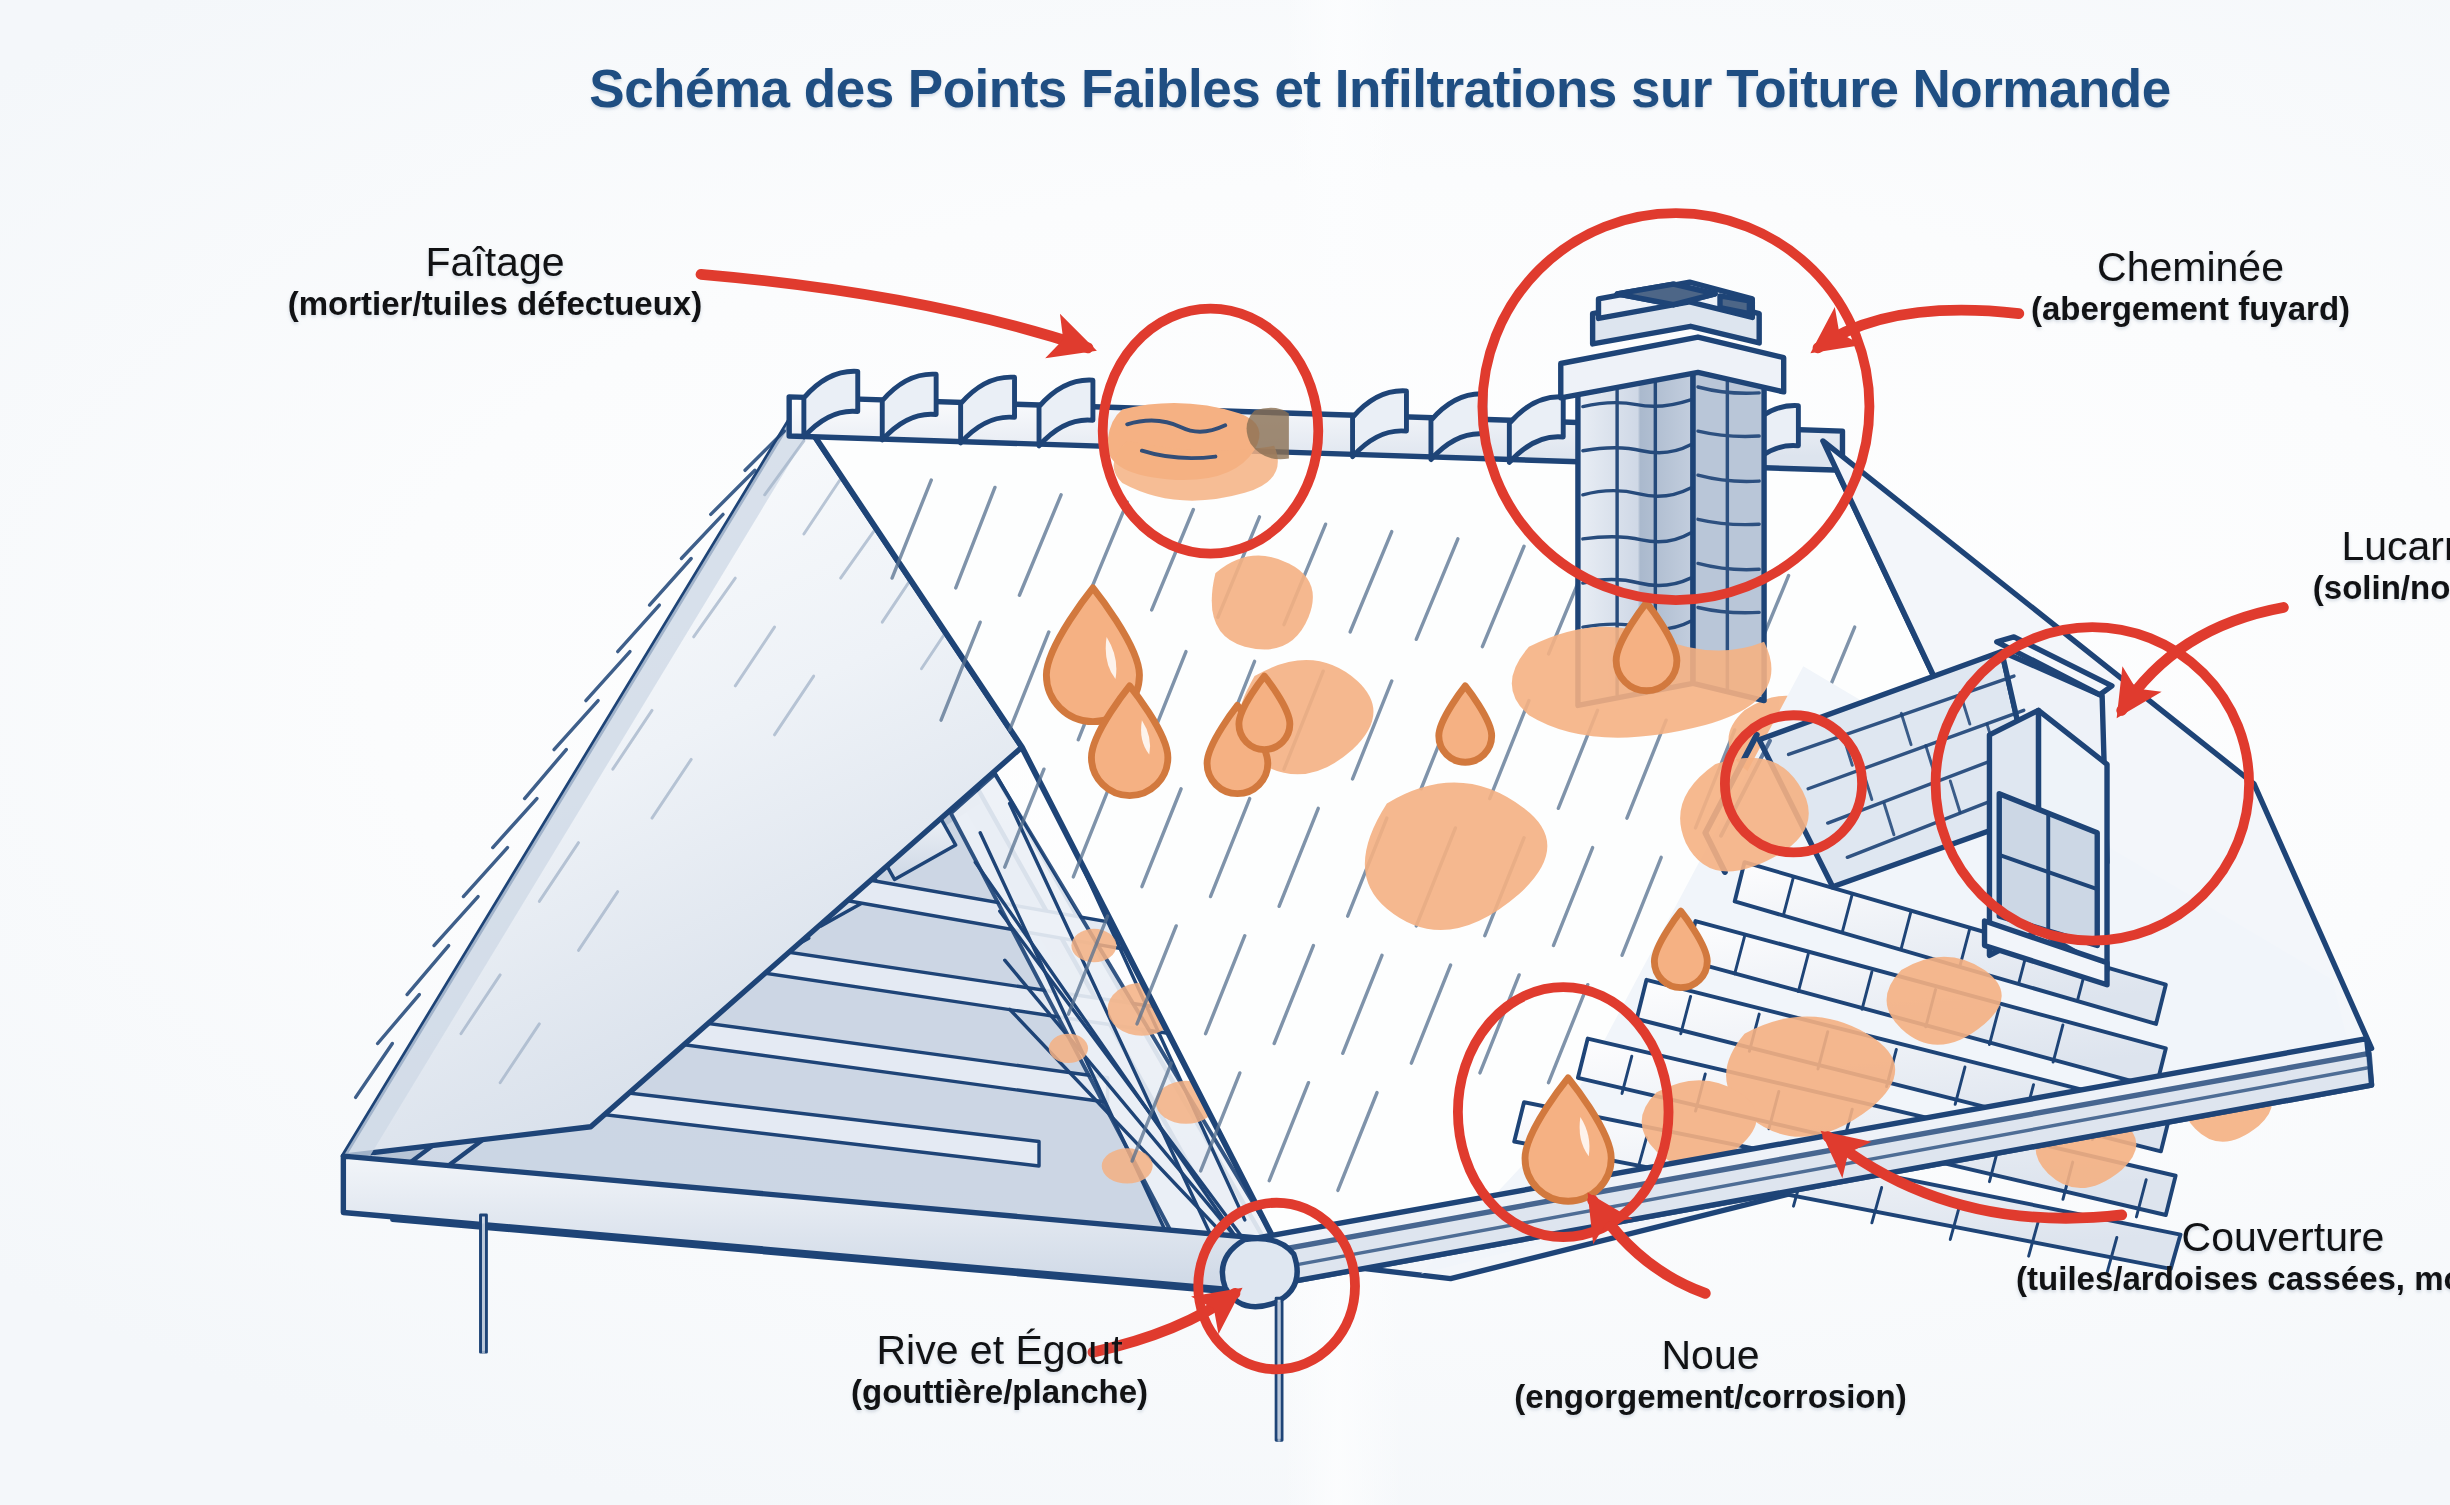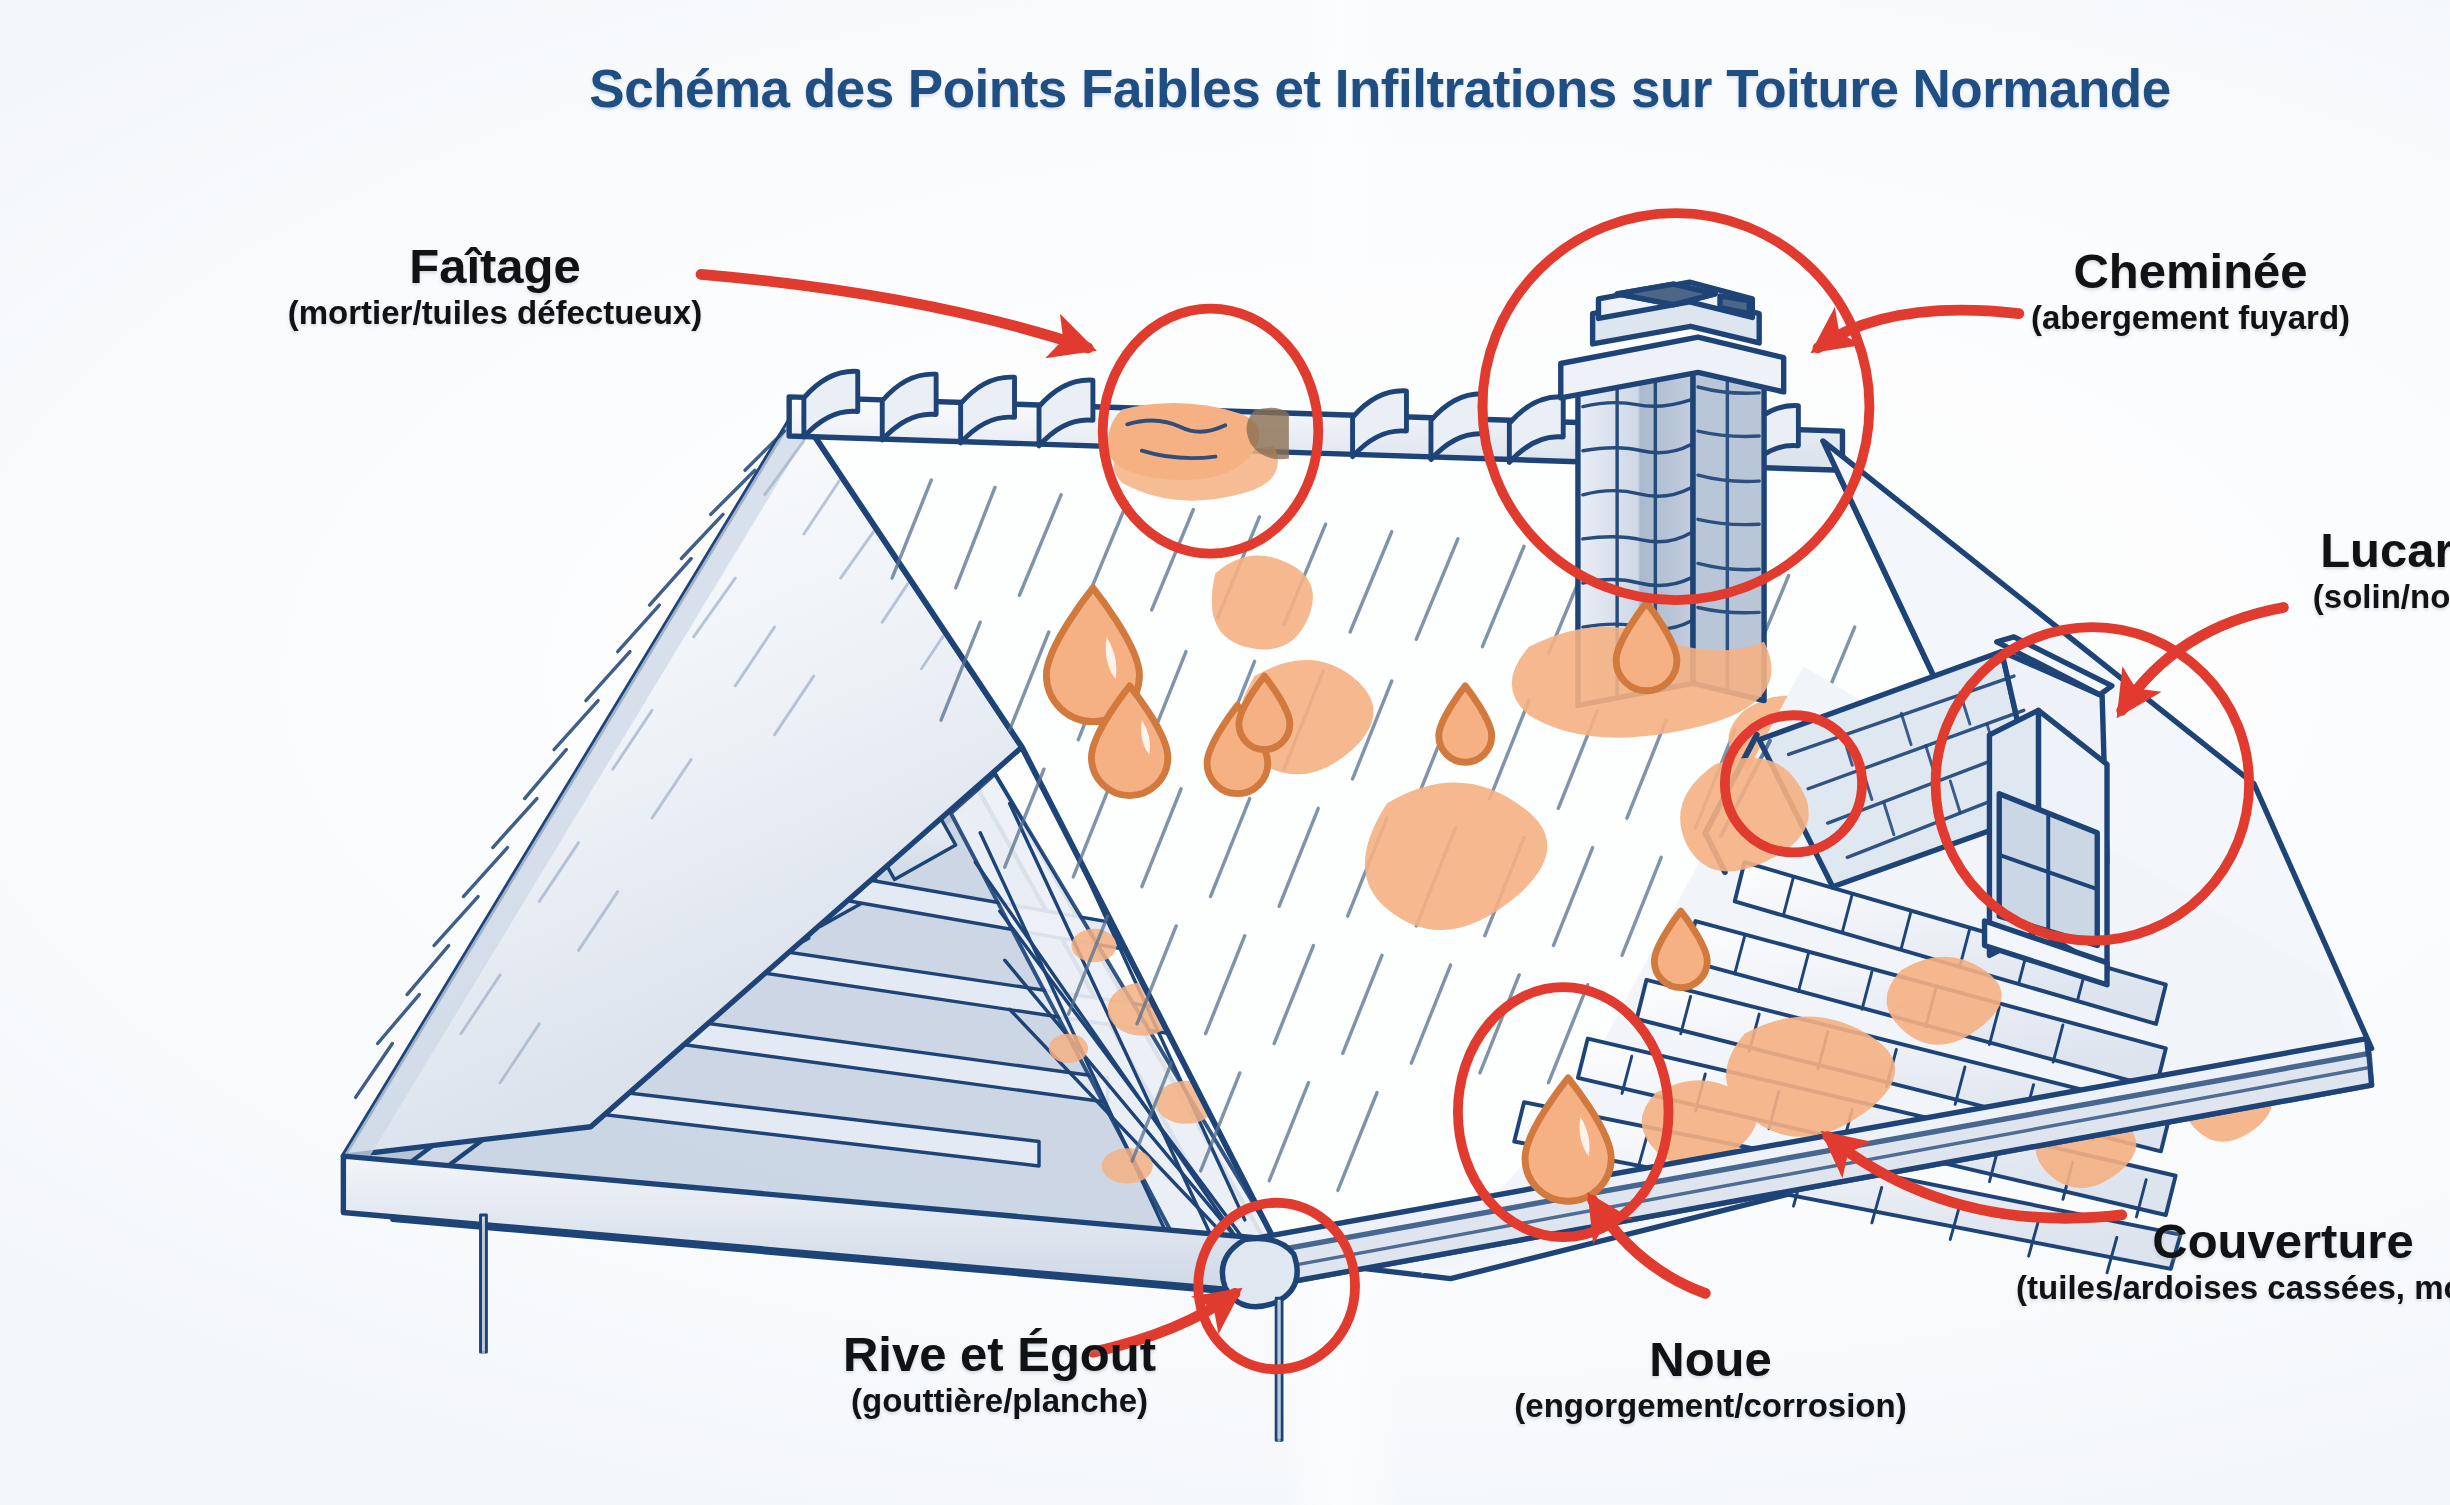--- a/index.html
+++ b/index.html
@@ -21,21 +21,21 @@
   }
   #title{
     position:absolute;left:0;top:58px;width:2760px;text-align:center;
     font-size:53px;font-weight:bold;color:#1f4e82;
     letter-spacing:-0.5px;
     text-shadow:0 1.5px 2.9px rgba(140,160,185,.35);
   }
   svg.art{position:absolute;left:0;top:0;width:2760px;height:1505px;}
   .lbl{position:absolute;text-align:center;color:#111214;
        text-shadow:0 1.5px 3.4px rgba(150,165,185,.40);}
-  .lbl .t1{font-size:49px;font-weight:bold;line-height:1.08;white-space:nowrap;}
+  .lbl .t1{font-size:41px;font-weight:normal;line-height:1.08;white-space:nowrap;}
   .lbl .t2{font-size:33px;font-weight:bold;line-height:1.12;white-space:nowrap;margin-top:2px;}
 </style>
 </head>
 <body>
 
 <div id="stage">
 
   <div id="seam"></div>
 
   <div id="title">Schéma des Points Faibles et Infiltrations sur Toiture Normande</div>

